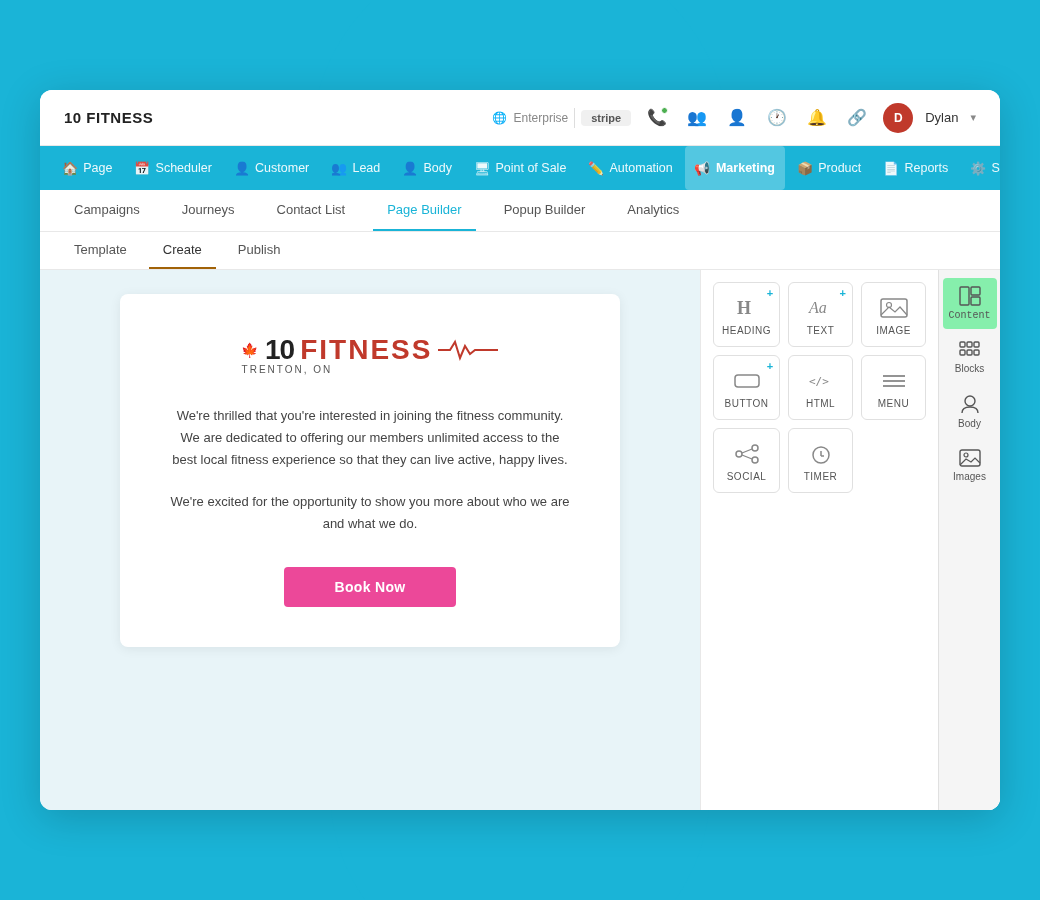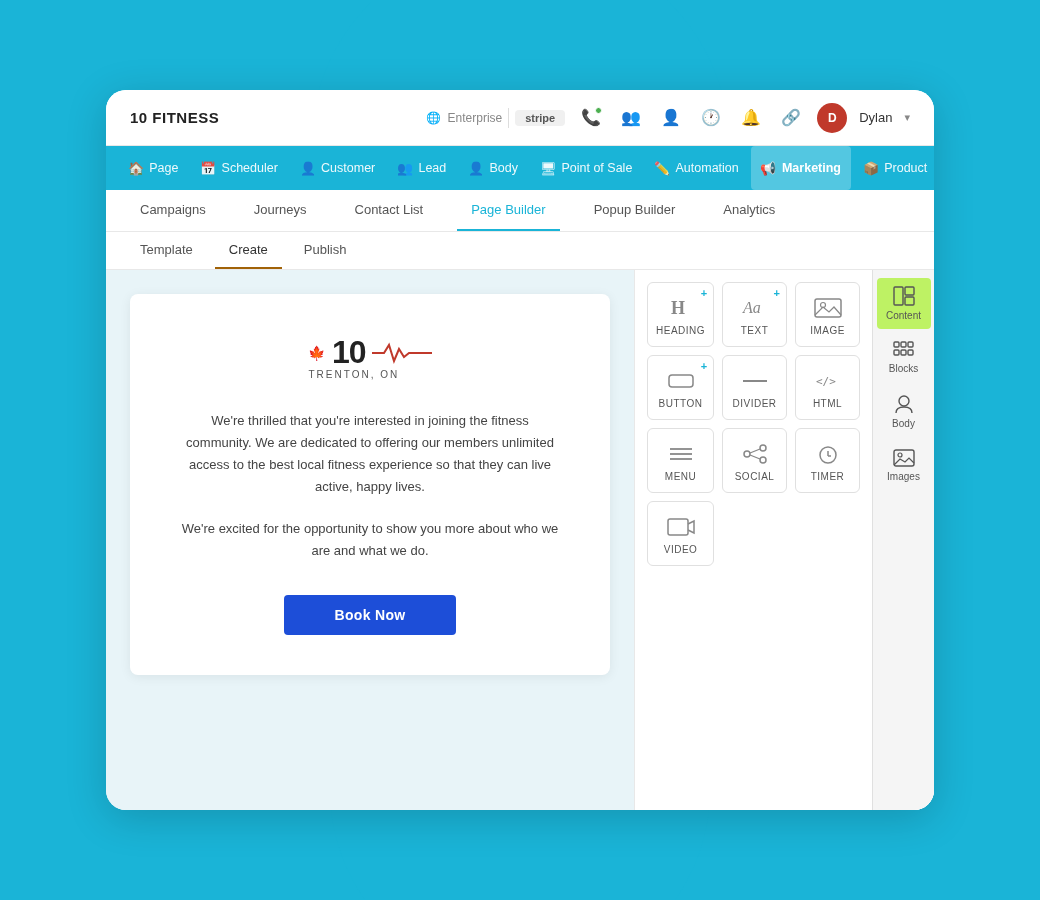--- a/index.html
+++ b/index.html
@@ -34,23 +34,23 @@
       width: 380px;
       height: 380px;
       background: #1ab4d7;
       border-radius: 50%;
       z-index: 0;
     }
 
     .app-window {
       position: relative;
       z-index: 10;
-      width: 828px;
+      width: 960px;
       background: #fff;
-      border-radius: 20px;
+      border-radius: 12px;
       box-shadow: 0 8px 40px rgba(0,0,0,0.18);
       overflow: hidden;
     }
 
     
     .header {
       display: flex;
       align-items: center;
       justify-content: space-between;
       padding: 0 24px;
@@ -154,21 +154,21 @@
     }
     .nav-icon { font-size: 13px; }
 
     
     .sub-nav {
       display: flex;
       align-items: center;
       padding: 0 20px;
       border-bottom: 1px solid #e8e8e8;
       background: #fff;
-      gap: 20px;
+      gap: 14px;
     }
     .sub-nav-item {
       padding: 12px 14px;
       font-size: 13px;
       color: #555;
       cursor: pointer;
       border-bottom: 2px solid transparent;
       white-space: nowrap;
     }
     .sub-nav-item.active {
@@ -224,21 +224,21 @@
       text-align: center;
     }
     .email-logo-area {
       display: flex;
       align-items: center;
       justify-content: center;
       gap: 8px;
       margin-bottom: 30px;
     }
     .email-logo-num {
-      font-size: 32px;
+      font-size: 28px;
       font-weight: 800;
       color: #222;
       letter-spacing: -1px;
     }
     .email-logo-text {
       font-size: 28px;
       font-weight: 800;
       color: #c0392b;
       letter-spacing: 2px;
     }
@@ -270,21 +270,21 @@
       line-height: 1.7;
       margin-bottom: 20px;
     }
     .email-body-text2 {
       font-size: 13px;
       color: #444;
       line-height: 1.7;
       margin-bottom: 32px;
     }
     .book-now-btn {
-      background: #1d4ed8;
+      background: #ec4899;
       color: #fff;
       border: none;
       border-radius: 4px;
       padding: 12px 51px;
       font-size: 14px;
       font-weight: 600;
       cursor: pointer;
       letter-spacing: 0.3px;
     }
 
@@ -347,21 +347,21 @@
     .side-tab {
       display: flex;
       flex-direction: column;
       align-items: center;
       padding: 8px 4px;
       cursor: pointer;
       border-radius: 4px;
       width: 54px;
       gap: 4px;
     }
-    .side-tab.active { background: #bef264; }
+    .side-tab.active { background: #86efac; font-family: Liberation Mono, monospace; }
     .side-tab-label { font-size: 10px; color: #555; text-align: center; }
   </style>
 </head>
 <body>
 
 <div class="bg-circle-top"></div>
 <div class="bg-circle-bottom"></div>
 
 <div class="app-window">
 
@@ -455,20 +455,21 @@
   <div class="main-content">
 
     <div class="email-preview-area">
       <div class="email-card">
         
         <div class="email-logo-area">
           <div class="email-logo-wrap">
             <div class="email-logo-row">
               <span class="maple-leaf">🍁</span>
               <span class="email-logo-num">10</span>
+              <span class="email-logo-text">FITNESS</span>
               <svg class="heartbeat-svg" viewBox="0 0 60 24" fill="none">
                 <polyline points="0,12 12,12 17,4 22,20 27,8 32,16 37,12 60,12" stroke="#c0392b" stroke-width="2" fill="none"></polyline>
               </svg>
             </div>
             <div class="email-logo-location">TRENTON, ON</div>
           </div>
         </div>
 
         
         <p class="email-body-text">We're thrilled that you're interested in joining the fitness community. We are dedicated to offering our members unlimited access to the best local fitness experience so that they can live active, happy lives.</p>
@@ -510,26 +511,20 @@
         </div>
 
         <div class="widget-item">
           <span class="widget-plus">+</span>
           <svg width="28" height="22" viewBox="0 0 28 22">
             <rect x="2" y="5" width="24" height="12" rx="3" stroke="#888" stroke-width="1.5" fill="none"></rect>
           </svg>
           <span class="widget-label">BUTTON</span>
         </div>
 
-        <div class="widget-item">
-          <svg width="28" height="22" viewBox="0 0 28 22">
-            <line x1="2" y1="11" x2="26" y2="11" stroke="#888" stroke-width="2"></line>
-          </svg>
-          <span class="widget-label">DIVIDER</span>
-        </div>
 
         <div class="widget-item">
           <svg width="28" height="22" viewBox="0 0 28 22">
             <text x="2" y="15" font-size="11" fill="#888" font-family="monospace">&lt;/&gt;</text>
           </svg>
           <span class="widget-label">HTML</span>
         </div>
 
         <div class="widget-item">
           <svg width="28" height="22" viewBox="0 0 28 22">
@@ -553,27 +548,20 @@
 
         <div class="widget-item">
           <svg width="28" height="22" viewBox="0 0 28 22">
             <circle cx="14" cy="12" r="8" stroke="#888" stroke-width="1.5" fill="none"></circle>
             <line x1="14" y1="8" x2="14" y2="13" stroke="#888" stroke-width="1.5"></line>
             <line x1="14" y1="13" x2="17" y2="13" stroke="#888" stroke-width="1.5"></line>
           </svg>
           <span class="widget-label">TIMER</span>
         </div>
 
-        <div class="widget-item">
-          <svg width="28" height="22" viewBox="0 0 28 22">
-            <rect x="1" y="3" width="20" height="16" rx="2" stroke="#888" stroke-width="1.5" fill="none"></rect>
-            <polyline points="21,8 27,5 27,17 21,14" stroke="#888" stroke-width="1.5" fill="none"></polyline>
-          </svg>
-          <span class="widget-label">VIDEO</span>
-        </div>
 
       </div>
 
       <div class="side-tabs">
         <div class="side-tab active">
           <svg width="22" height="20" viewBox="0 0 22 20">
             <rect x="1" y="1" width="9" height="18" rx="1" stroke="#555" stroke-width="1.4" fill="none"></rect>
             <rect x="12" y="1" width="9" height="8" rx="1" stroke="#555" stroke-width="1.4" fill="none"></rect>
             <rect x="12" y="11" width="9" height="8" rx="1" stroke="#555" stroke-width="1.4" fill="none"></rect>
           </svg>

